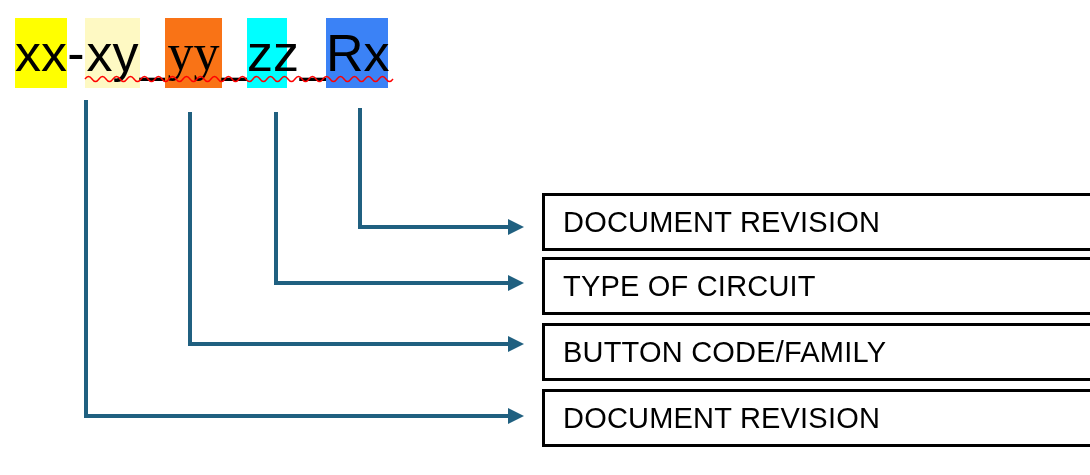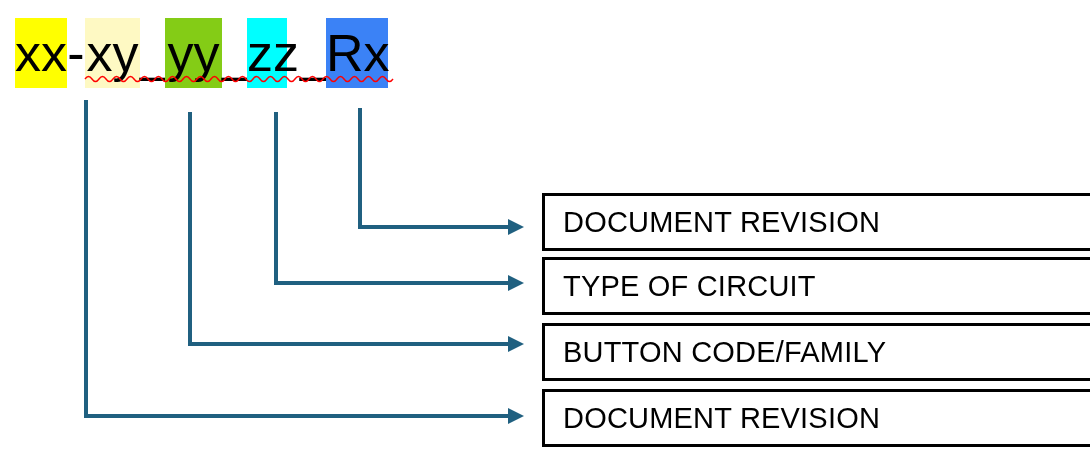--- a/index.html
+++ b/index.html
@@ -37,21 +37,21 @@
 </head>
 <body>
 
 <div class="canvas">
 
   <div>
     <span class="tok t0" style="background-color: rgb(255, 255, 0);">xx</span>
     <span class="tok t1" style="background-color: transparent;">-</span>
     <span class="tok t2" style="background-color: #fef9c3;">xy</span>
     <span class="tok t3" style="background-color: transparent;">_</span>
-    <span class="tok t4" style="background-color: #84cc16;">yy</span>
+    <span class="tok t4" style="background-color: #f97316; font-family: Liberation Serif, serif;">yy</span>
     <span class="tok t5" style="background-color: transparent;">_</span>
     <span class="tok t6" style="background-color: rgb(0, 255, 255);">zz</span>
     <span class="tok t7" style="background-color: transparent;">_</span>
     <span class="tok t8" style="background-color: #3b82f6;">Rx</span>
   </div>
 
   <svg class="overlay" width="1090" height="475" viewBox="0 0 1090 475">
     <defs>
       <marker id="arrowhead" viewBox="0 0 10 10" refX="0" refY="5" markerWidth="4" markerHeight="4.5" orient="auto">
         <path d="M0 0 L10 5 L0 10 z" fill="#206080"></path>

